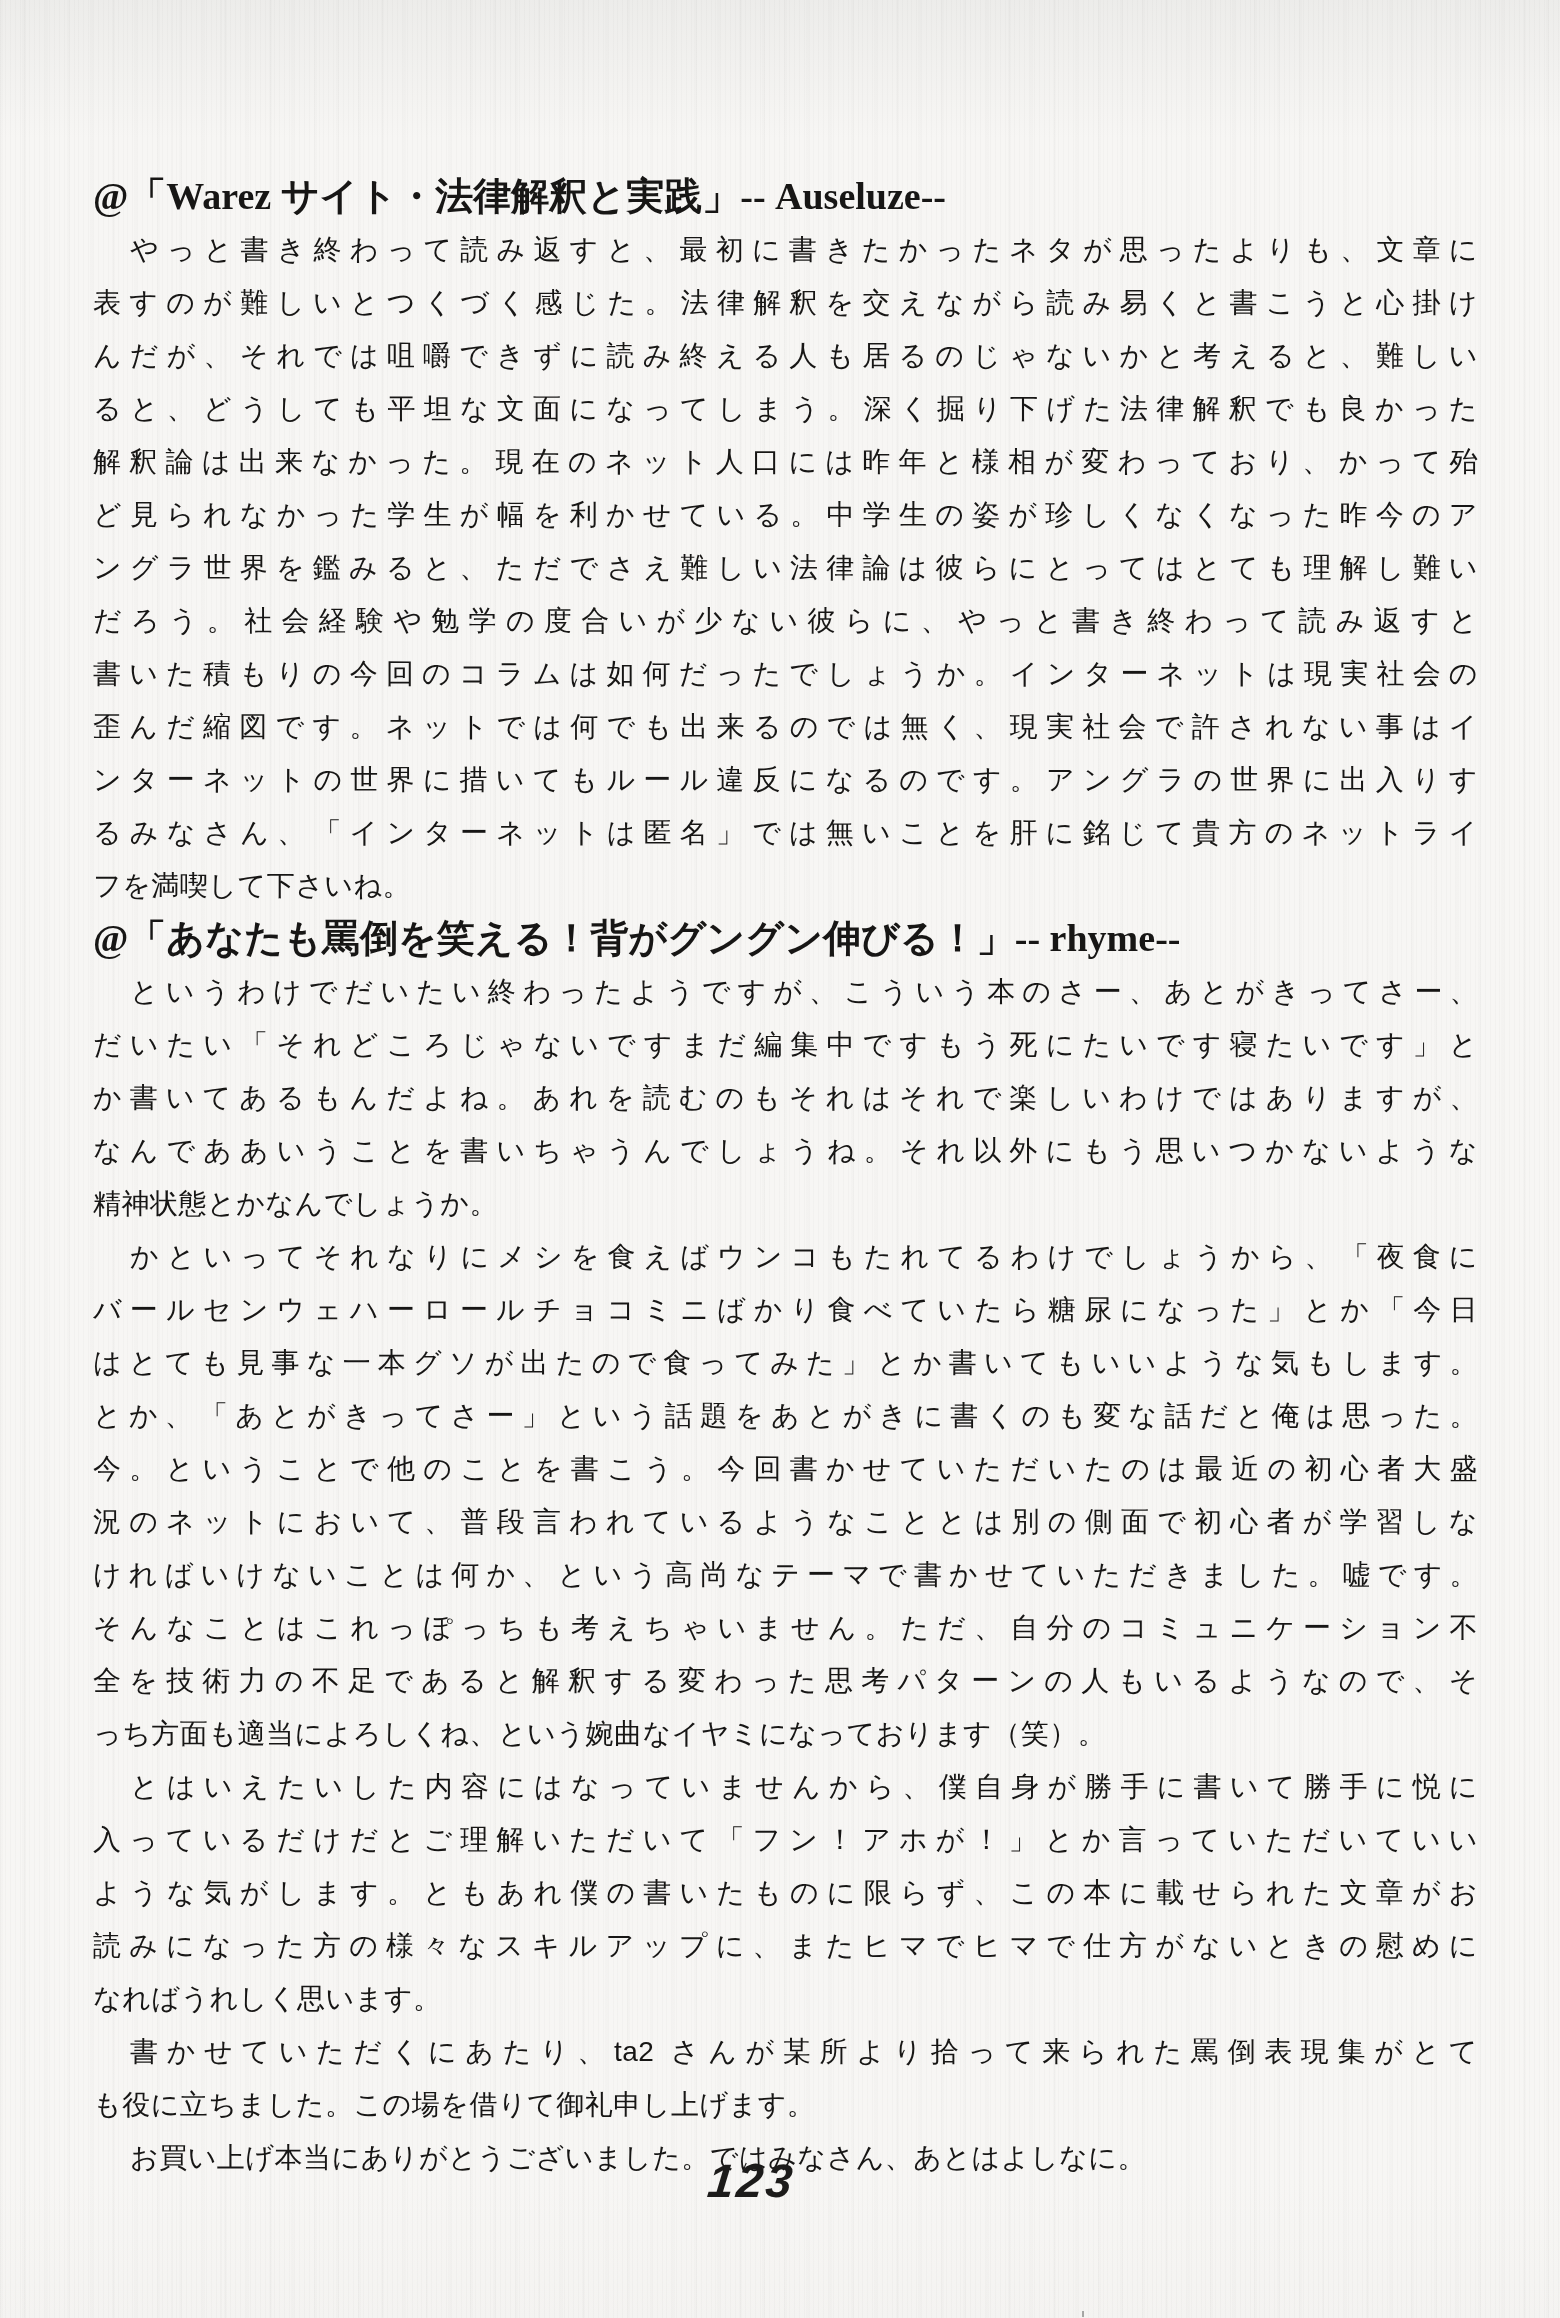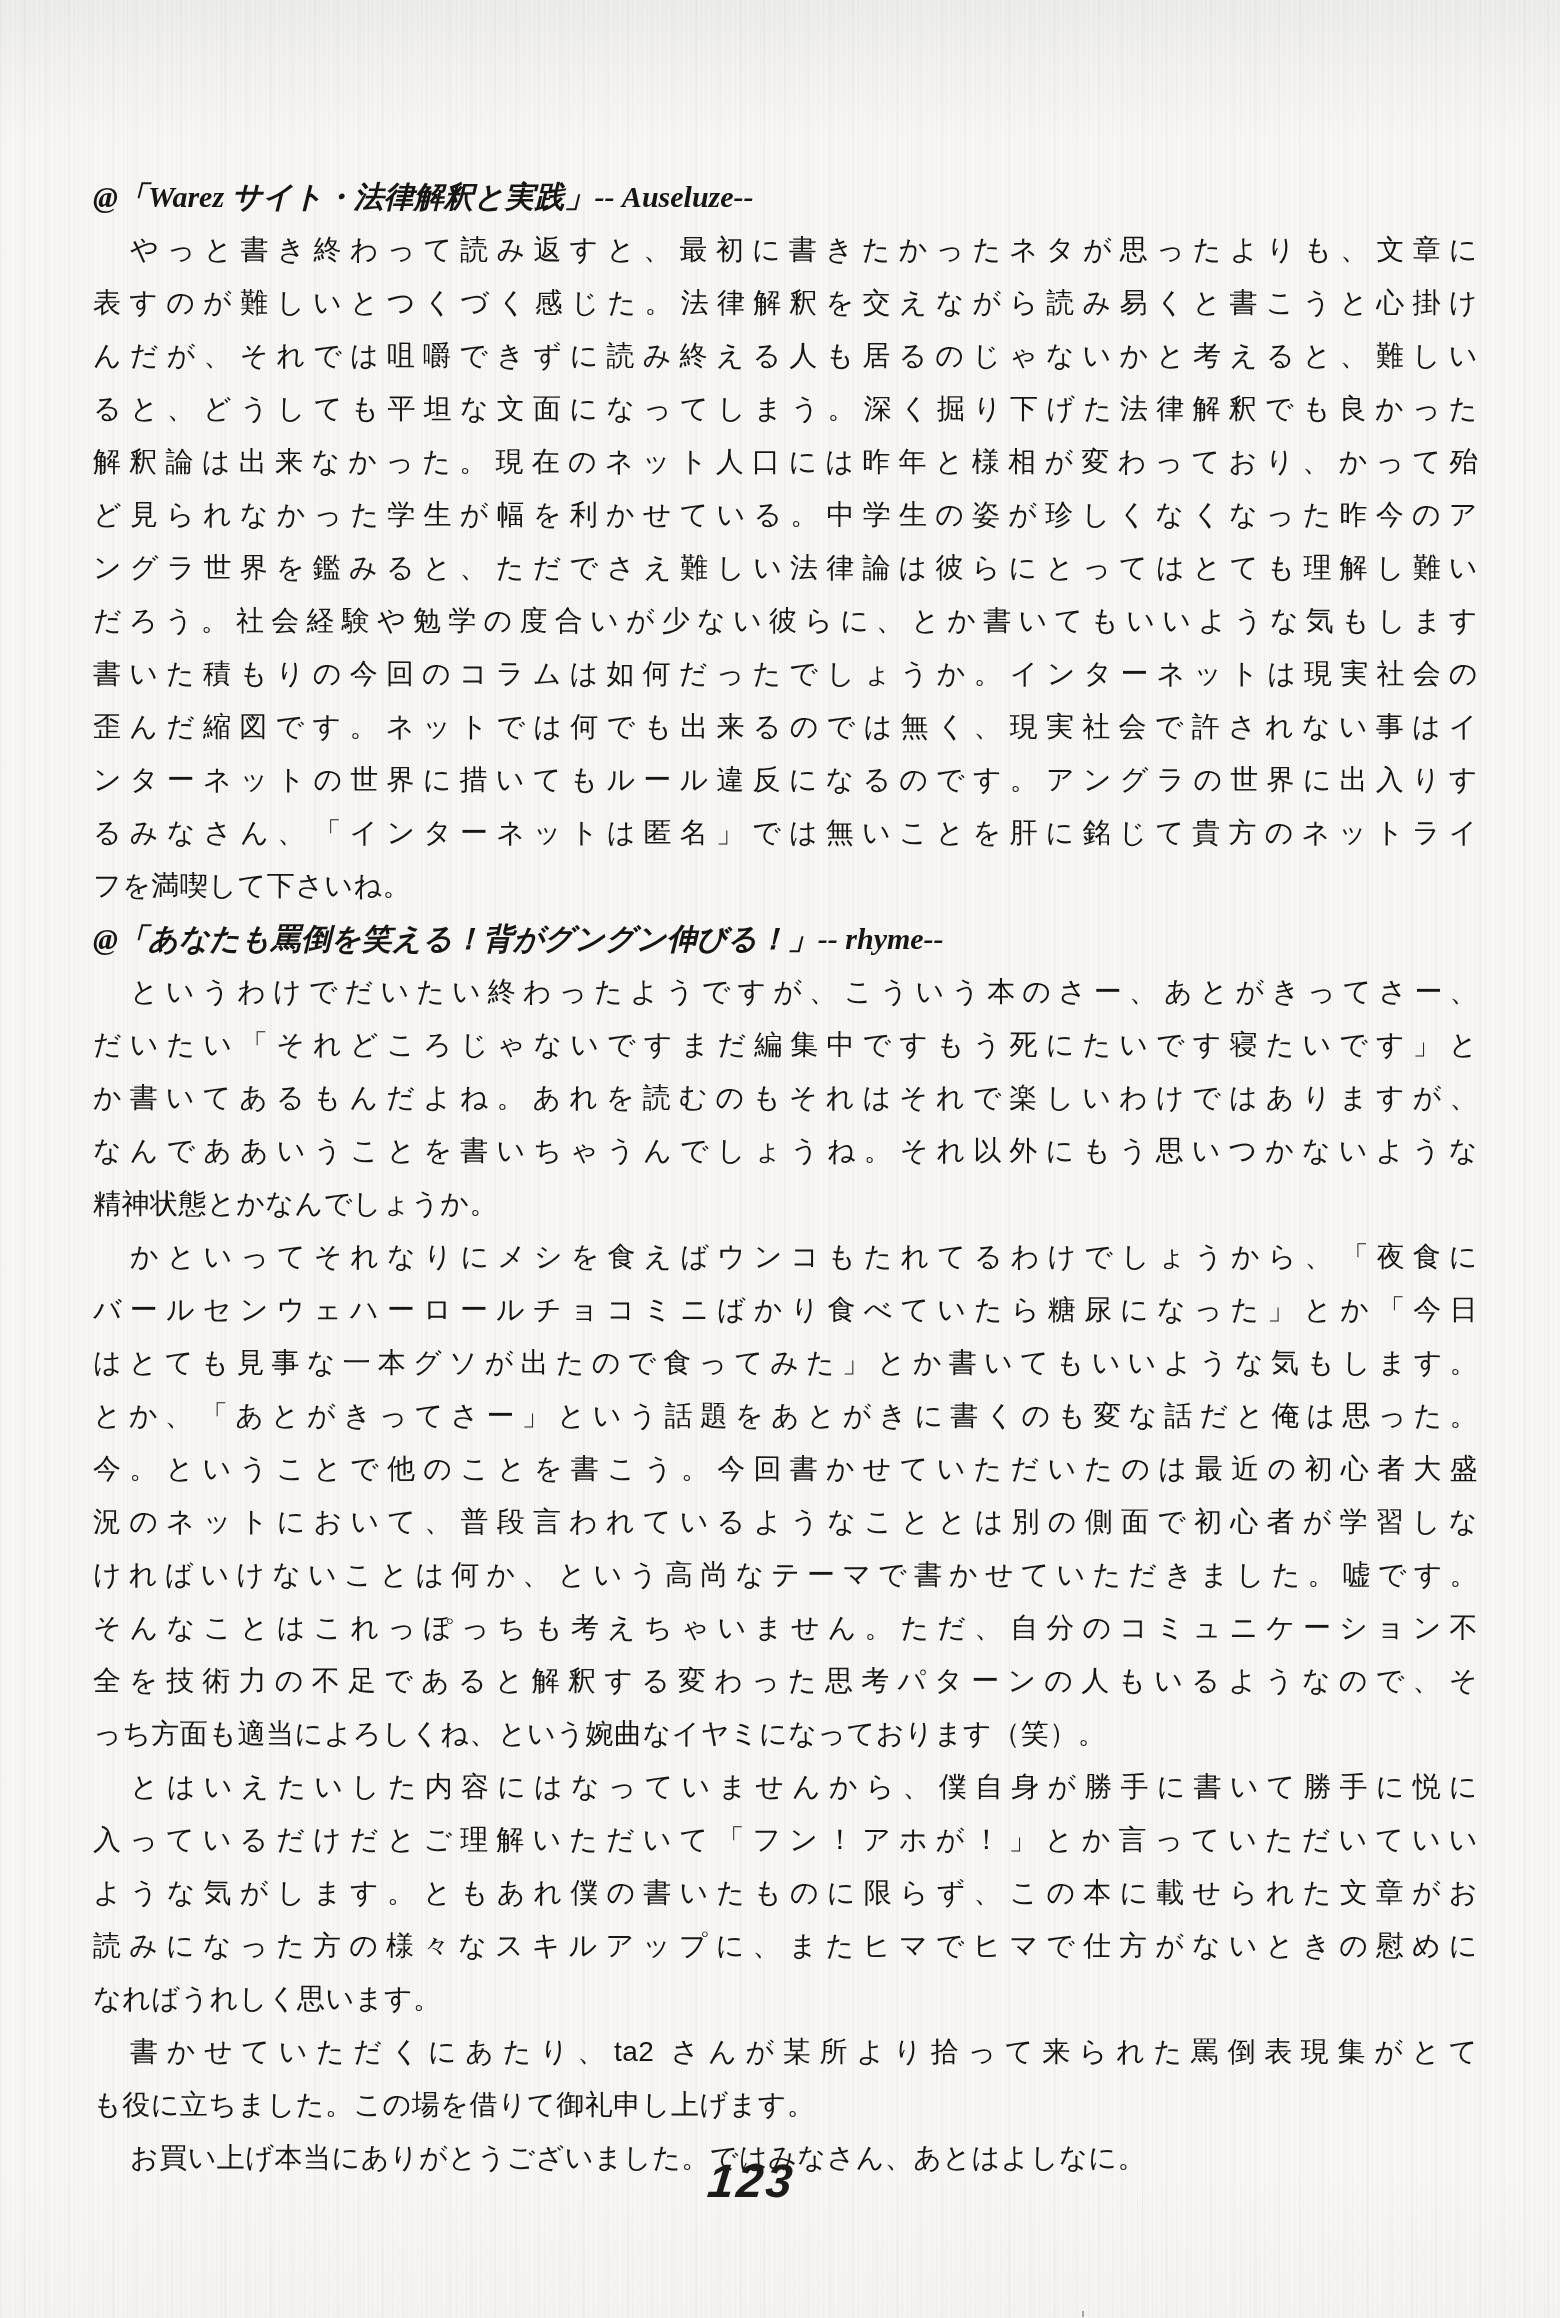--- a/index.html
+++ b/index.html
@@ -39,23 +39,22 @@
   .line.heading {
     text-align: left;
     text-align-last: left;
   }
   .line.indent {
     text-indent: 37px;
   }
   .line.heading {
     font-family: "Liberation Serif", serif;
     font-weight: bold;
-    font-size: 30px;
+    font-size: 38px;
     letter-spacing: 0px;
-    font-style: italic;
   }
   .page-number {
     position: absolute;
     top: 2153px;
     left: 93px;
     width: 1317px;
     text-align: center;
     font-family: "Liberation Sans", sans-serif;
     font-weight: bold;
     font-style: italic;
@@ -81,21 +80,21 @@
   <div class="text-block">
 
   <div class="line heading para-end">@「Warez サイト・法律解釈と実践」-- Auseluze--</div>
       <div class="line indent">やっと書き終わって読み返すと、最初に書きたかったネタが思ったよりも、文章に</div>
       <div class="line">表すのが難しいとつくづく感じた。法律解釈を交えながら読み易くと書こうと心掛け</div>
       <div class="line">んだが、それでは咀嚼できずに読み終える人も居るのじゃないかと考えると、難しい</div>
       <div class="line">ると、どうしても平坦な文面になってしまう。深く掘り下げた法律解釈でも良かった</div>
       <div class="line">解釈論は出来なかった。現在のネット人口には昨年と様相が変わっており、かって殆</div>
       <div class="line">ど見られなかった学生が幅を利かせている。中学生の姿が珍しくなくなった昨今のア</div>
       <div class="line">ングラ世界を鑑みると、ただでさえ難しい法律論は彼らにとってはとても理解し難い</div>
-      <div class="line">だろう。社会経験や勉学の度合いが少ない彼らに、とか書いてもいいような気もします</div>
+      <div class="line">だろう。社会経験や勉学の度合いが少ない彼らに、やっと書き終わって読み返すと</div>
       <div class="line">書いた積もりの今回のコラムは如何だったでしょうか。インターネットは現実社会の</div>
       <div class="line">歪んだ縮図です。ネットでは何でも出来るのでは無く、現実社会で許されない事はイ</div>
       <div class="line">ンターネットの世界に措いてもルール違反になるのです。アングラの世界に出入りす</div>
       <div class="line">るみなさん、「インターネットは匿名」では無いことを肝に銘じて貴方のネットライ</div>
       <div class="line para-end">フを満喫して下さいね。</div>
       <div class="line heading para-end">@「あなたも罵倒を笑える！背がグングン伸びる！」-- rhyme--</div>
       <div class="line indent">というわけでだいたい終わったようですが、こういう本のさー、あとがきってさー、</div>
       <div class="line">だいたい「それどころじゃないですまだ編集中ですもう死にたいです寝たいです」と</div>
       <div class="line">か書いてあるもんだよね。あれを読むのもそれはそれで楽しいわけではありますが、</div>
       <div class="line">なんでああいうことを書いちゃうんでしょうね。それ以外にもう思いつかないような</div>

